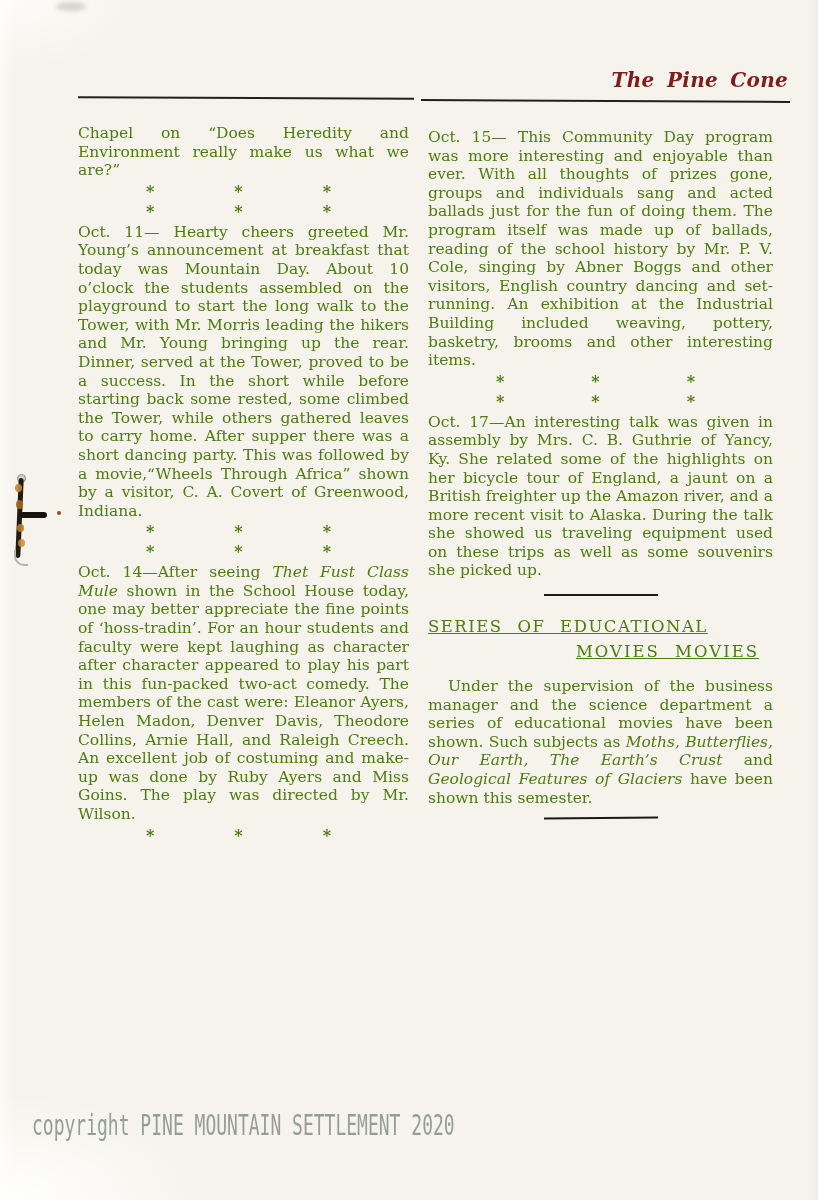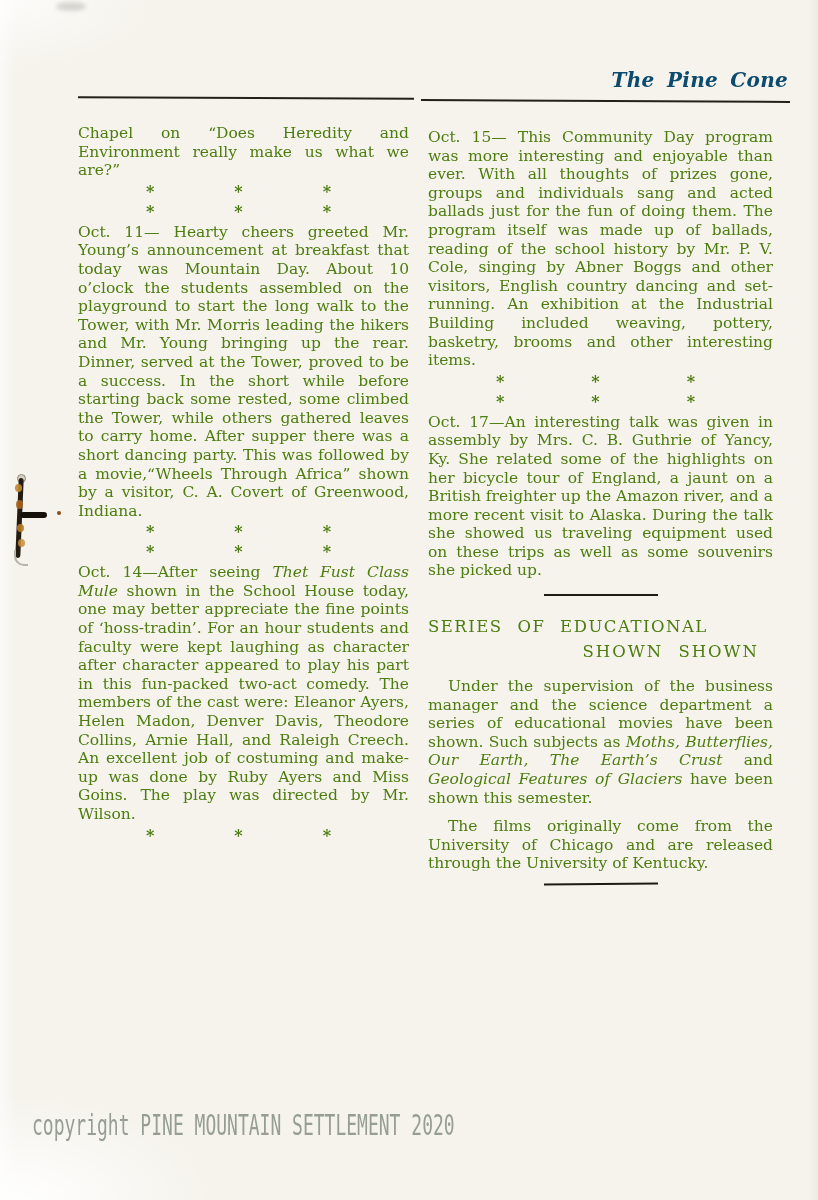--- a/index.html
+++ b/index.html
@@ -17,40 +17,40 @@
       linear-gradient(270deg, rgba(235,233,226,.8) 0px, rgba(235,233,226,0) 10px);
   }
   .artifact-top{
     position:absolute;left:56px;top:2px;width:30px;height:9px;border-radius:50%;
     background:rgba(125,124,118,.28);filter:blur(2px);
   }
   
   .masthead{
     position:absolute;top:68px;right:30px;
     font-style:italic;font-weight:bold;font-size:20px;
-    letter-spacing:.3px;word-spacing:5px;color:#0c4a6e;
+    letter-spacing:.3px;word-spacing:5px;color:#7f1d1d;
   }
   .rule{position:absolute;background:#23201a;height:2px;}
   .rule-left{left:78px;top:97px;width:336px;transform:rotate(.25deg);}
   .rule-right{left:421px;top:100px;width:369px;transform:rotate(.3deg);}
 
   
   .col{position:absolute;font-size:15.5px;line-height:18.6px;text-align:justify;color:#4d7c0f;}
   .col-left{left:78px;top:124px;width:331px;}
   .col-right{left:428px;top:128px;width:345px;}
   .col p{margin:0;}
   .sep{
     display:flex;justify-content:space-between;
     padding:0 78px 0 68px;margin:3px 0;height:17px;
     line-height:17px;font-size:16px;font-weight:bold;
   }
   .sep .ast{display:inline-block;}
   .section-divider{width:114px;height:2px;background:#1d1a14;margin:14px auto 18px;}
   .bottom-divider{width:114px;height:2px;background:#1d1a14;margin:10px auto 0;transform:rotate(-.4deg);}
-  .section-heading{margin:12px 0 13px;font-size:16.5px;line-height:25px;letter-spacing:1.5px;word-spacing:8px;}
+  .section-heading{margin:12px 0 13px;font-size:16.5px;line-height:25px;letter-spacing:1.5px;word-spacing:8px;text-decoration:underline;}
   .section-heading .line1{text-align:left;}
   .section-heading .line2{text-align:right;padding-right:14px;letter-spacing:2px;}
   .indent{text-indent:20px;margin:0 0 10px 0 !important;}
   .it{font-style:italic;}
 
   
   .watermark{
     position:absolute;left:32px;top:1110px;white-space:nowrap;
     font-family:"DejaVu Sans Mono","Liberation Mono",monospace;
     font-size:25px;color:#8d968d;opacity:.92;
@@ -136,27 +136,26 @@
       <span class="ast">*</span>
       <span class="ast">*</span>
     </div>
 
     <p>Oct. 17—An interesting talk was given in assembly by Mrs. C. B. Guthrie of Yancy, Ky. She related some of the highlights on her bicycle tour of England, a jaunt on a British freighter up the Amazon river, and a more recent visit to Alaska. During the talk she showed us traveling equipment used on these trips as well as some souvenirs she picked up.</p>
 
     <div class="section-divider"></div>
 
     <div class="section-heading">
       <div class="line1">SERIES OF EDUCATIONAL</div>
-      <div class="line2">SHOWN SHOWN</div>
+      <div class="line2">MOVIES MOVIES</div>
     </div>
 
     <p class="indent"><span>Under the supervision of the business manager and the science department a series of educational movies have been shown. Such subjects as </span><span class="it">Moths, Butterflies, Our Earth, The Earth’s Crust</span><span> and </span><span class="it">Geological Features of Glaciers</span><span> have been shown this semester.</span></p>
 
 
-    <p class="indent">The films originally come from the University of Chicago and are released through the University of Kentucky.</p>
 
     <div class="bottom-divider"></div>
   </div>
 
   <div class="staple">
     <i class="st-top"></i>
     <i class="st-v"></i>
     <i class="st-h"></i>
     <i class="st-r1"></i>
     <i class="st-r2"></i>

